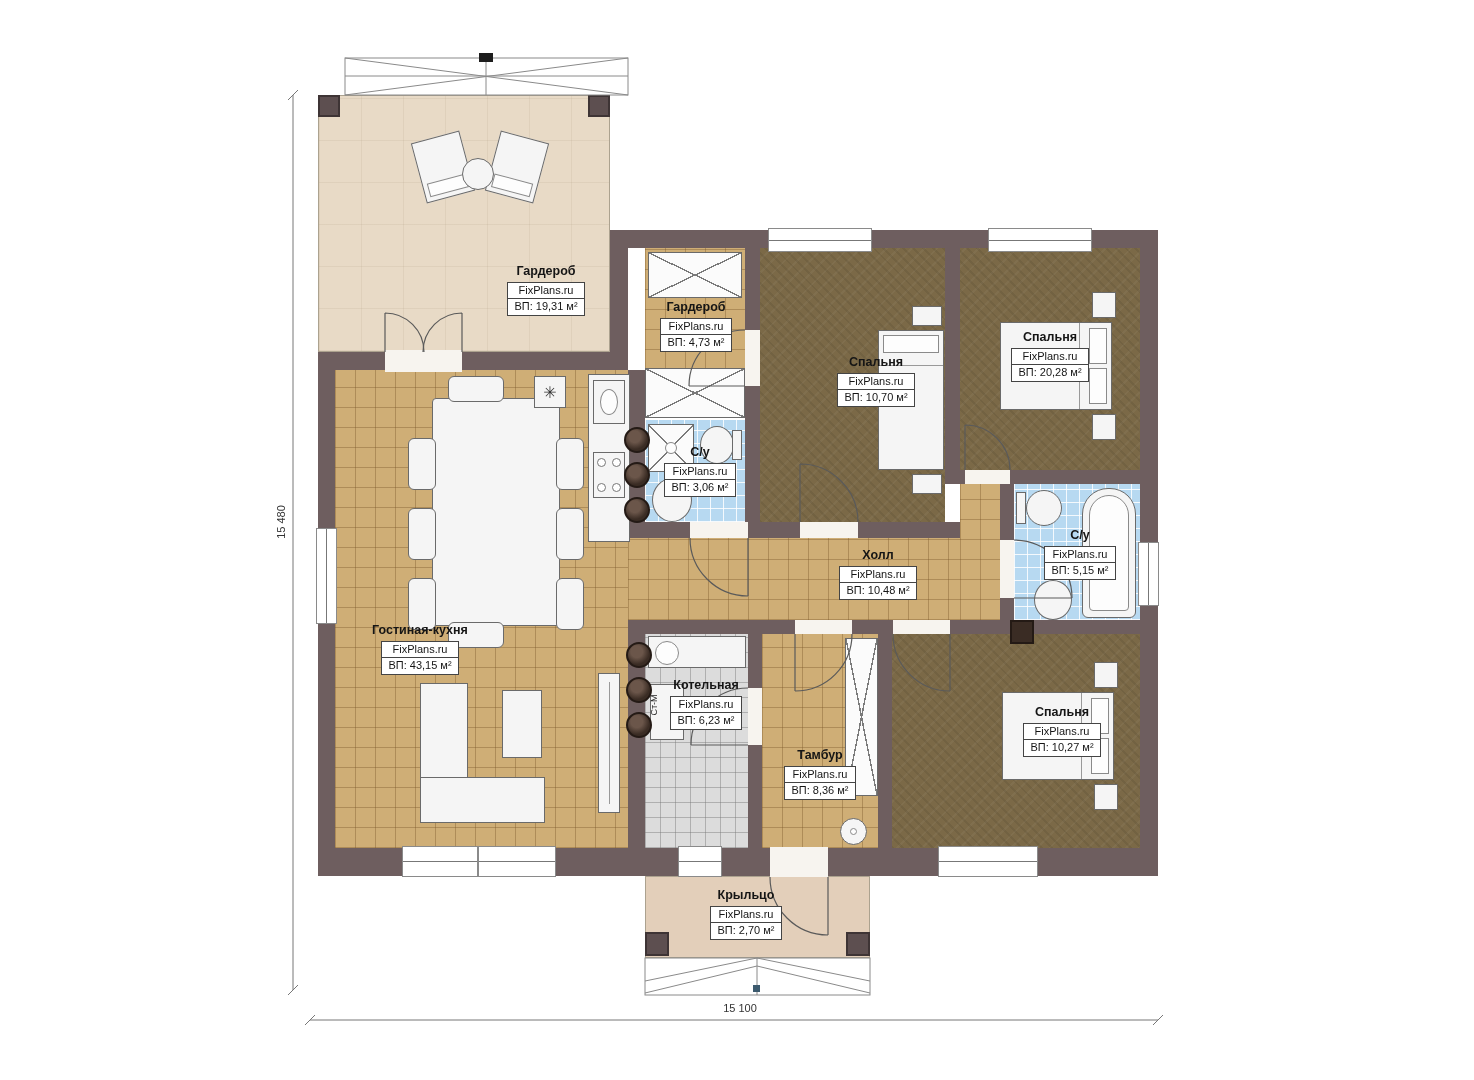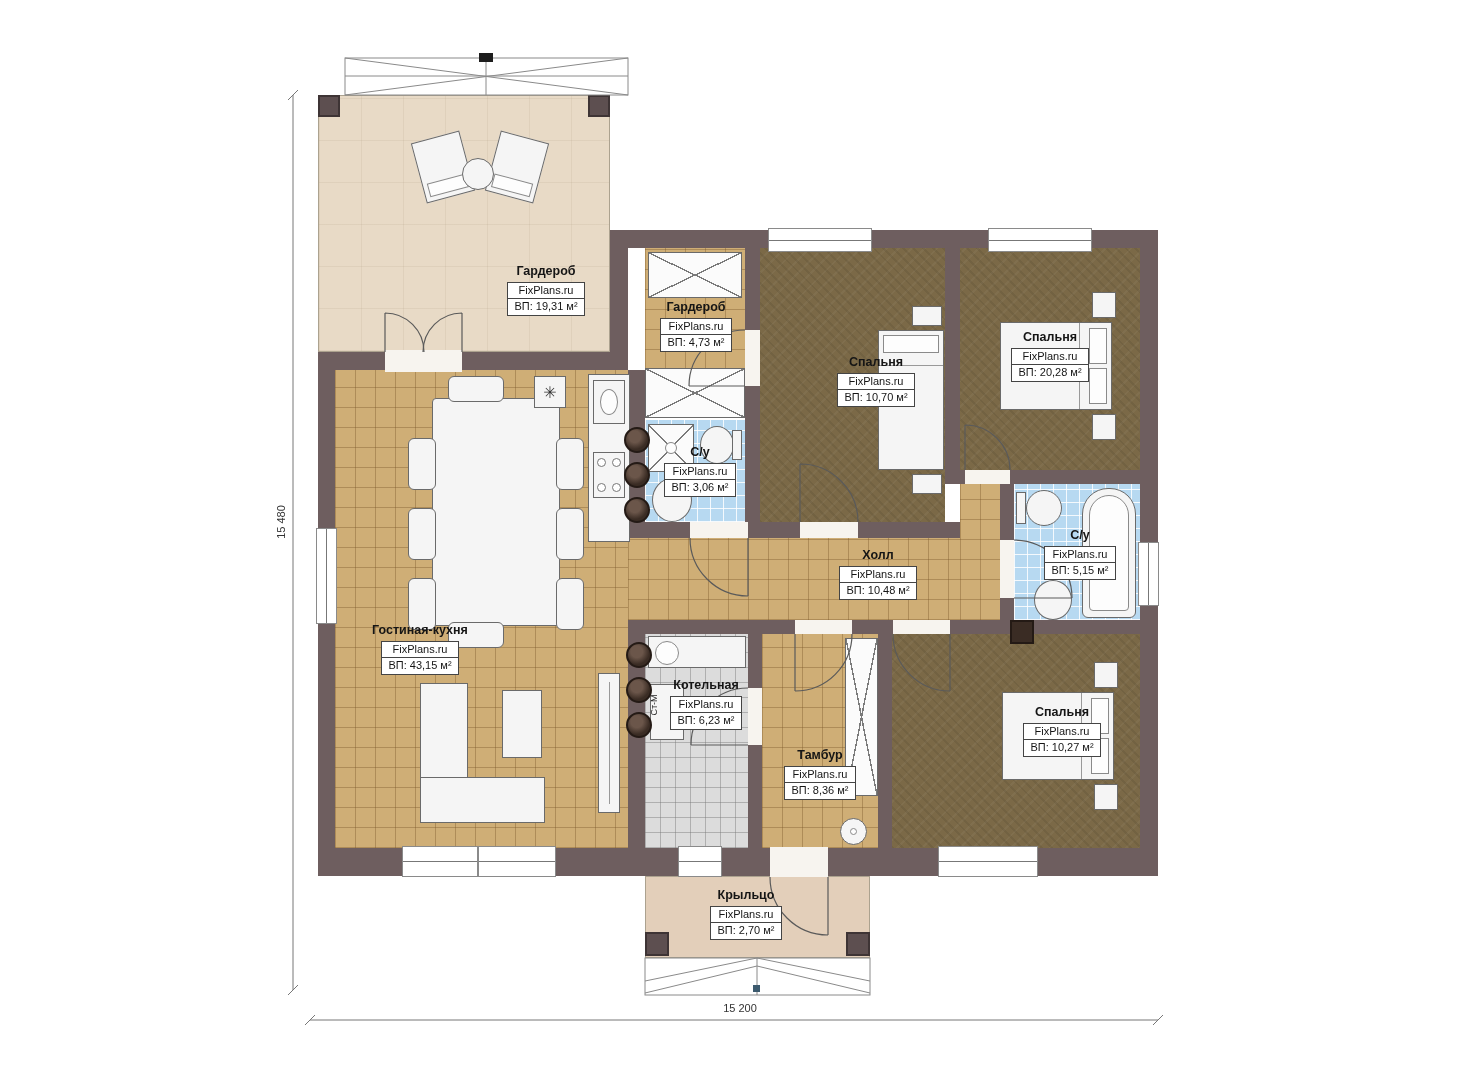--- a/index.html
+++ b/index.html
@@ -241,21 +241,21 @@
       <line x1="293" y1="95" x2="293" y2="990"></line>
       <line x1="288" y1="100" x2="298" y2="90"></line>
       <line x1="288" y1="995" x2="298" y2="985"></line>
       <line x1="310" y1="1020" x2="1158" y2="1020"></line>
       <line x1="305" y1="1025" x2="315" y2="1015"></line>
       <line x1="1153" y1="1025" x2="1163" y2="1015"></line>
     </g>
   </svg>
 
   <div class="dim" style="left:246px;top:516px;width:70px;transform:rotate(-90deg);">15 480</div>
-  <div class="dim" style="left:695px;top:1002px;width:90px;">15 200</div>
+  <div class="dim" style="left:695px;top:1002px;width:90px;">15 100</div>
 
   <div class="label" style="left:496px;top:264px;width:100px;">
     <div class="rname">Гардероб</div>
     <div class="lbox">
       <div class="lrow1">FixPlans.ru</div>
       <div class="lrow2">ВП: 19,31 м²</div>
       </div>
     </div>
 
   <div class="label" style="left:646px;top:300px;width:100px;">

